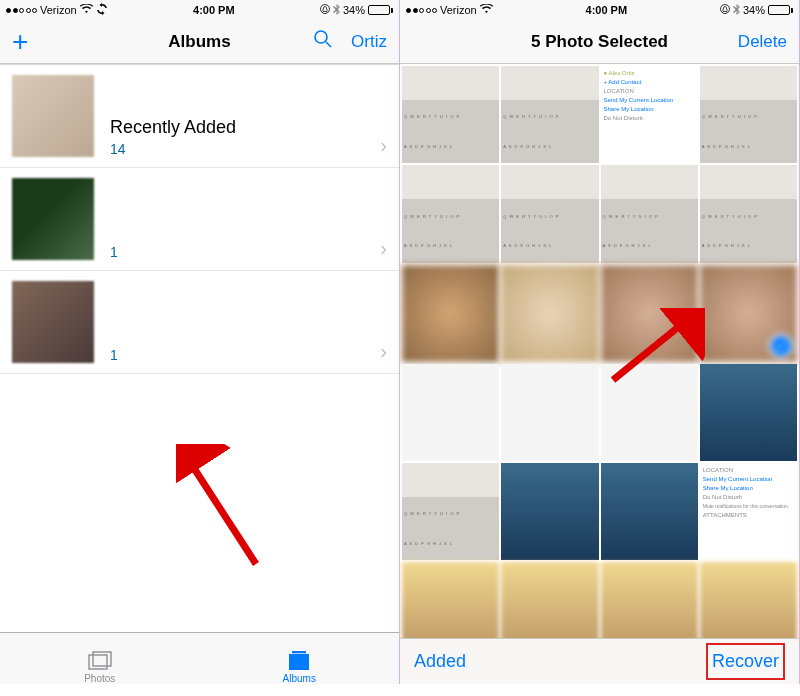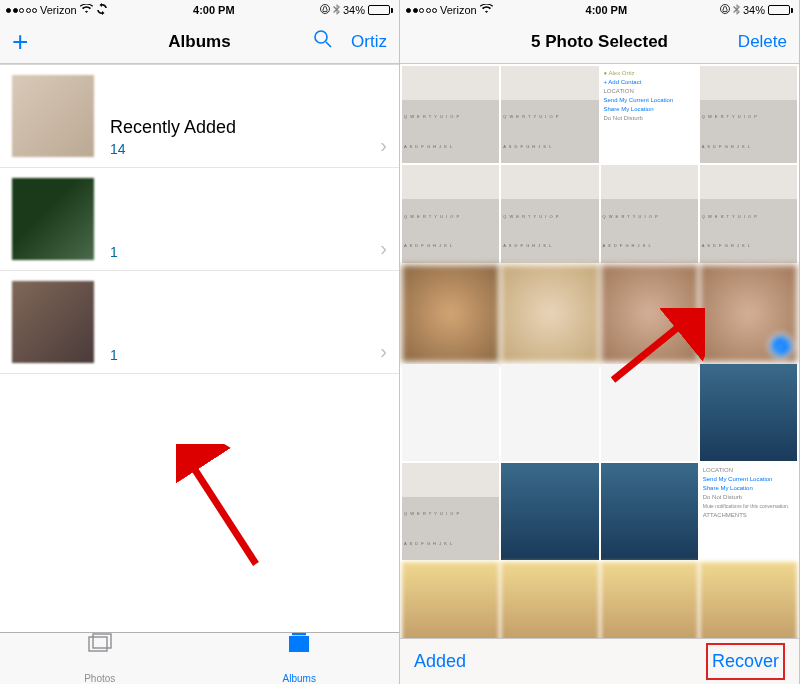--- a/index.html
+++ b/index.html
@@ -32,21 +32,21 @@
     .t4-head { height:10px; border-bottom:1px solid #bbb; }
     .t4-keys { flex:1; display:grid; grid-template-rows:1fr 1fr; gap:1px; margin-top:2px; }
     .t4-krow { letter-spacing:1px; }
     .row-text { flex: 1; }
     .row-title { font-size: 18px; font-weight: 400; }
     .row-count { font-size: 14px; color: #0369a1; margin-top: 3px; }
     .chev { color: #c0c0c0; font-size: 20px; }
     
     
     .tabbar { height: 52px; display: flex; border-top: 1px solid #b0b0b0; background: #f8f8f8; }
-    .tab { flex: 1; display: flex; flex-direction: column; align-items: center; justify-content: space-between; font-size: 10px; color: #8e8e93; gap: 0px; }
+    .tab { flex: 1; display: flex; flex-direction: column; align-items: center; justify-content: flex-end; font-size: 10px; color: #8e8e93; gap: 0px; }
     .tab.active { color: #007aff; }
     .tab-icon { width: 26px; height: 22px; }
     
     
     .grid { flex: 1; display: grid; grid-template-columns: repeat(4, 1fr); gap: 2px; padding: 2px; overflow: hidden; align-content: start; }
     .cell { aspect-ratio: 1; background: #b0b0b0; position: relative; }
     .cell.kb { background: linear-gradient(#e8e4df 0%,#e8e4df 35%,#cfcbc6 35%,#cfcbc6 100%); }
     .cell.contact { background: #fff; }
     .cell.pb { background: radial-gradient(circle,#d4a574,#8a6844); filter: blur(3px); }
     .cell.cake { background: radial-gradient(circle,#e8d4b8,#c4a878); filter: blur(3px); }

